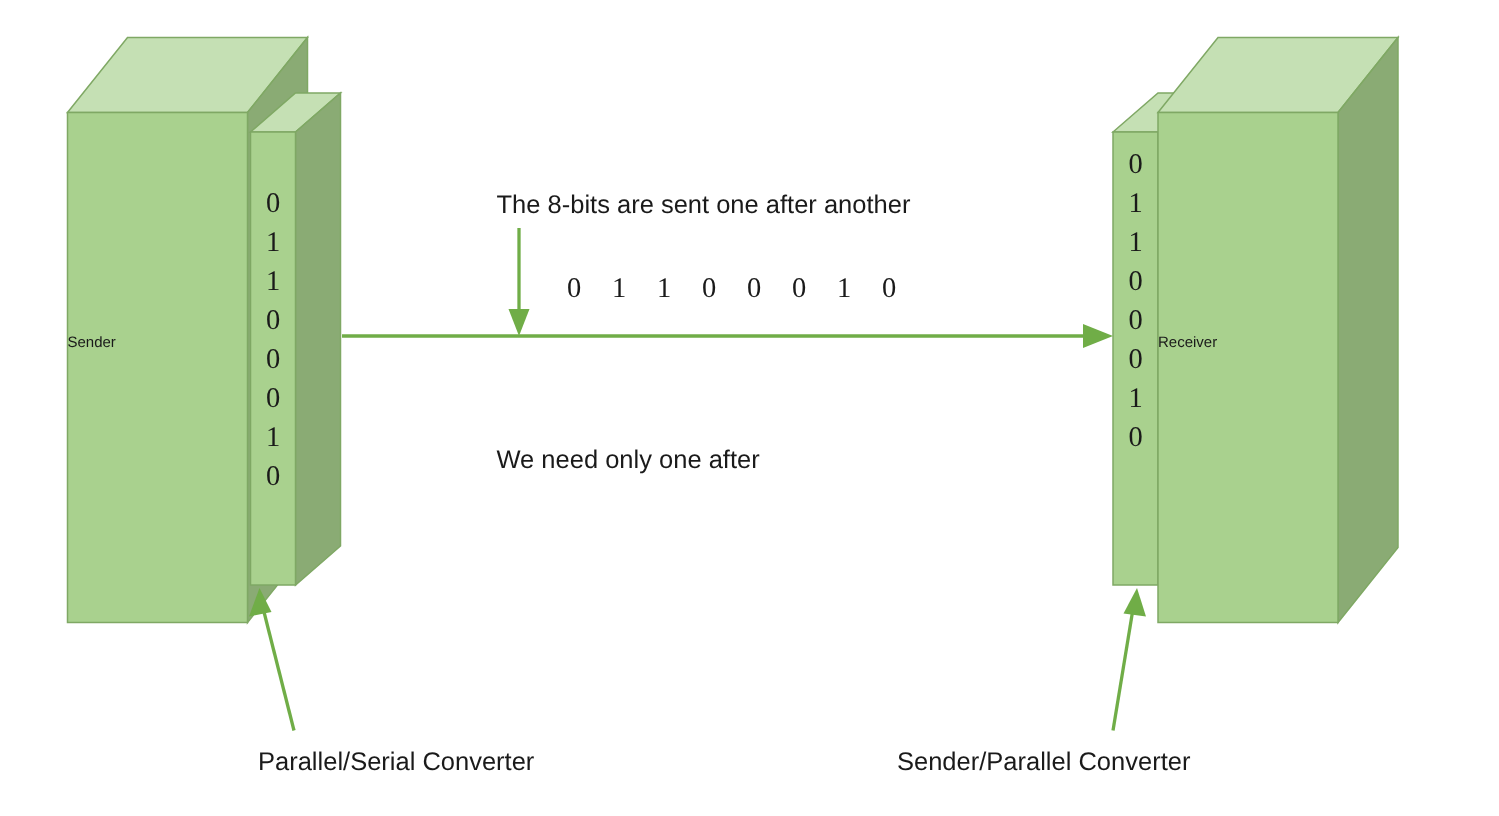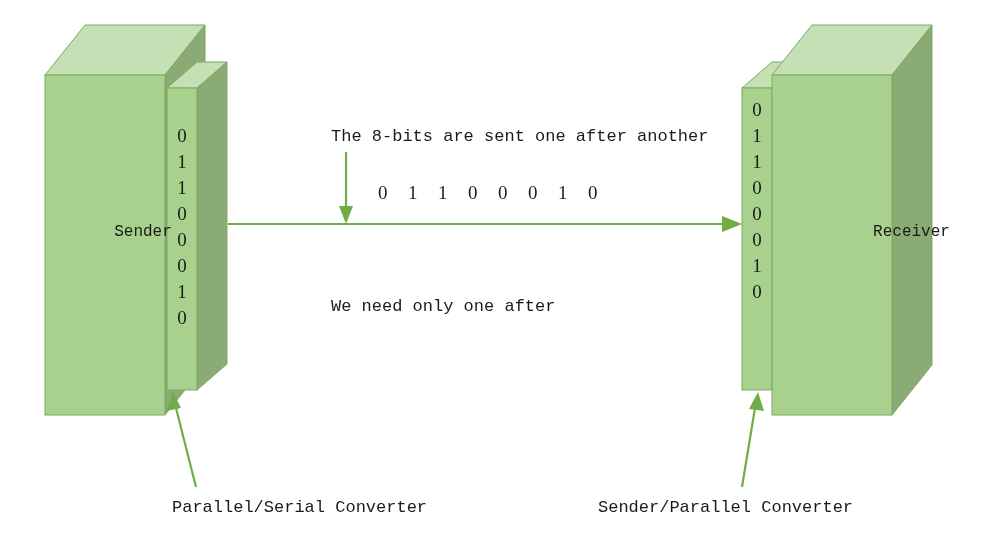--- a/index.html
+++ b/index.html
@@ -26,26 +26,25 @@
     top: 0;
     width: 999px;
     height: 544px;
   }
 
   
   .txt {
     position: absolute;
     color: #1a1a1a;
     white-space: pre;
-    font-family: Liberation Mono, monospace;
+    font-family: Liberation Sans, sans-serif;
   }
   .node-label {
-    font-size: 16px;
-    text-align: center;
-    padding-left: 38px;
+    font-size: 10px;
+    text-align: left;
   }
   .caption {
     font-size: 17px;
   }
   .converter-label {
     font-size: 17px;
   }
   .bitstream {
     font-family: "Liberation Serif", serif;
     font-size: 19px;
@@ -123,21 +122,21 @@
 
     <g>
       <line x1="742" y1="487" x2="755" y2="408" stroke="#70ad47" stroke-width="2.2"></line>
       <polygon points="758,392 749,409 764,411" fill="#70ad47"></polygon>
     </g>
 
   </svg>
 
   <div class="txt node-label" style="left:45px; top:223px; width:120px;">Sender</div>
 
-  <div class="txt node-label" style="left:804px; top:223px; width:139px;">Receiver</div>
+  <div class="txt node-label" style="left:772px; top:223px; width:139px;">Receiver</div>
 
   <div class="bit-col" style="left:167px; top:123px; width:30px;">
     <span>0</span>
     <span>1</span>
     <span>1</span>
     <span>0</span>
     <span>0</span>
     <span>0</span>
     <span>1</span>
     <span>0</span>

